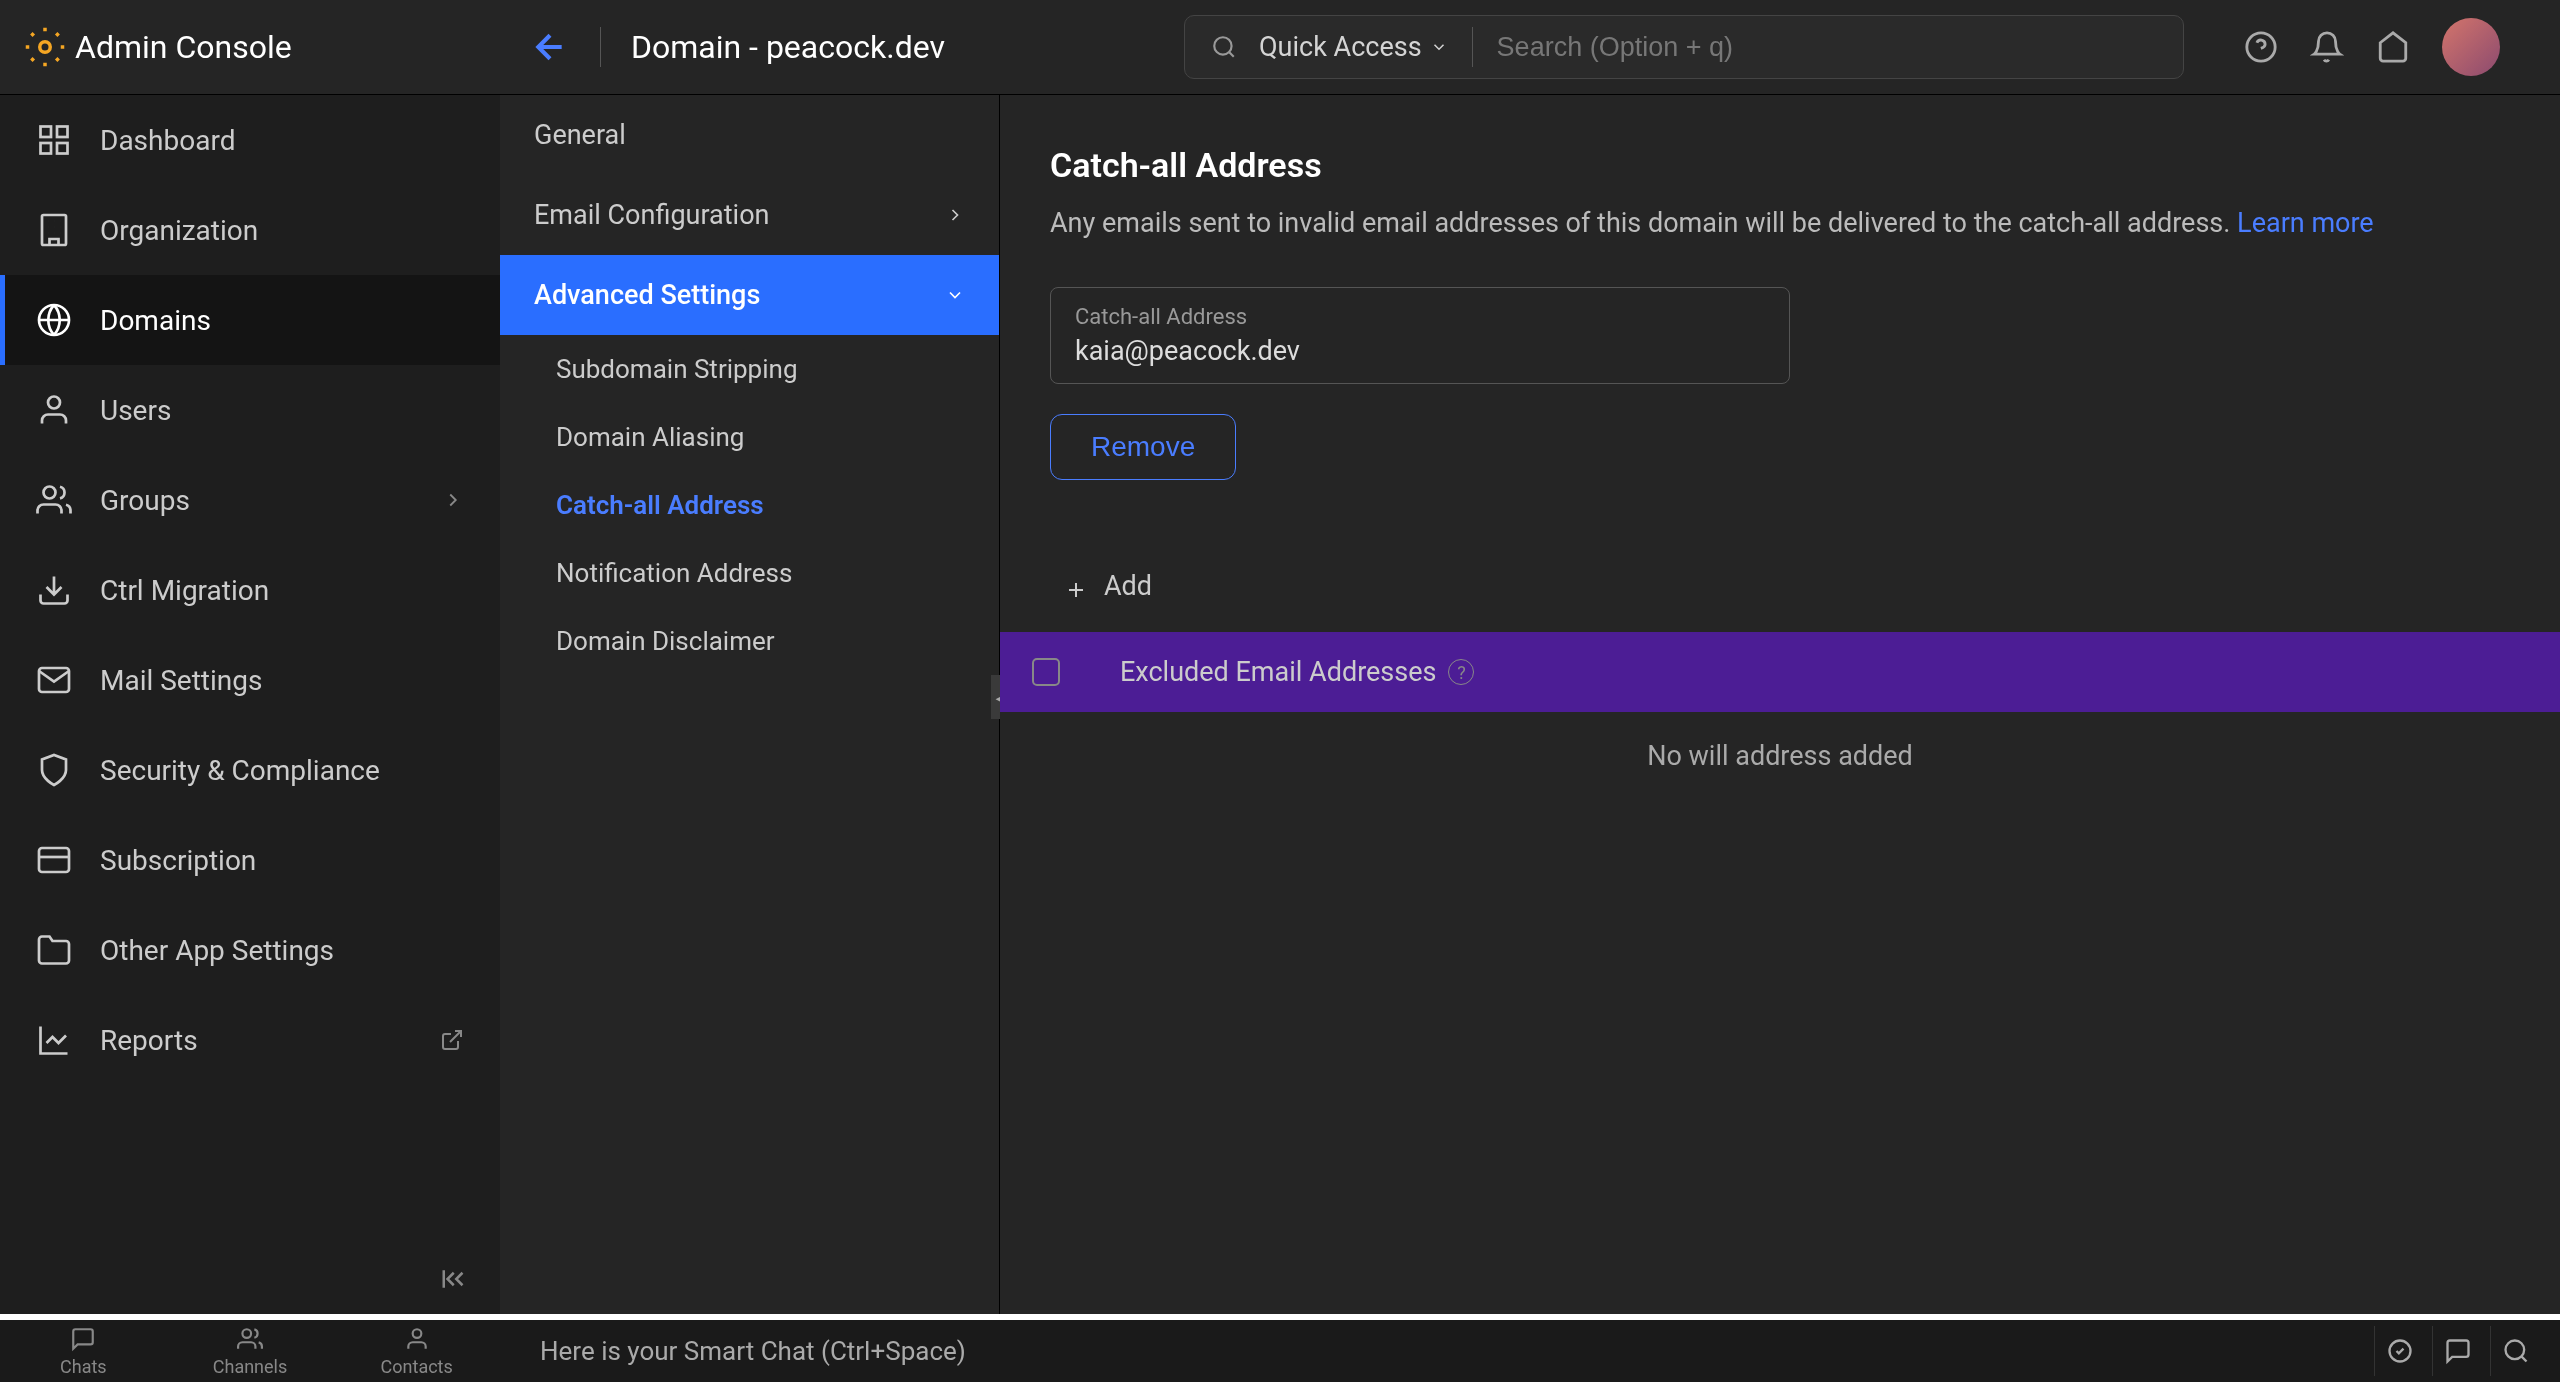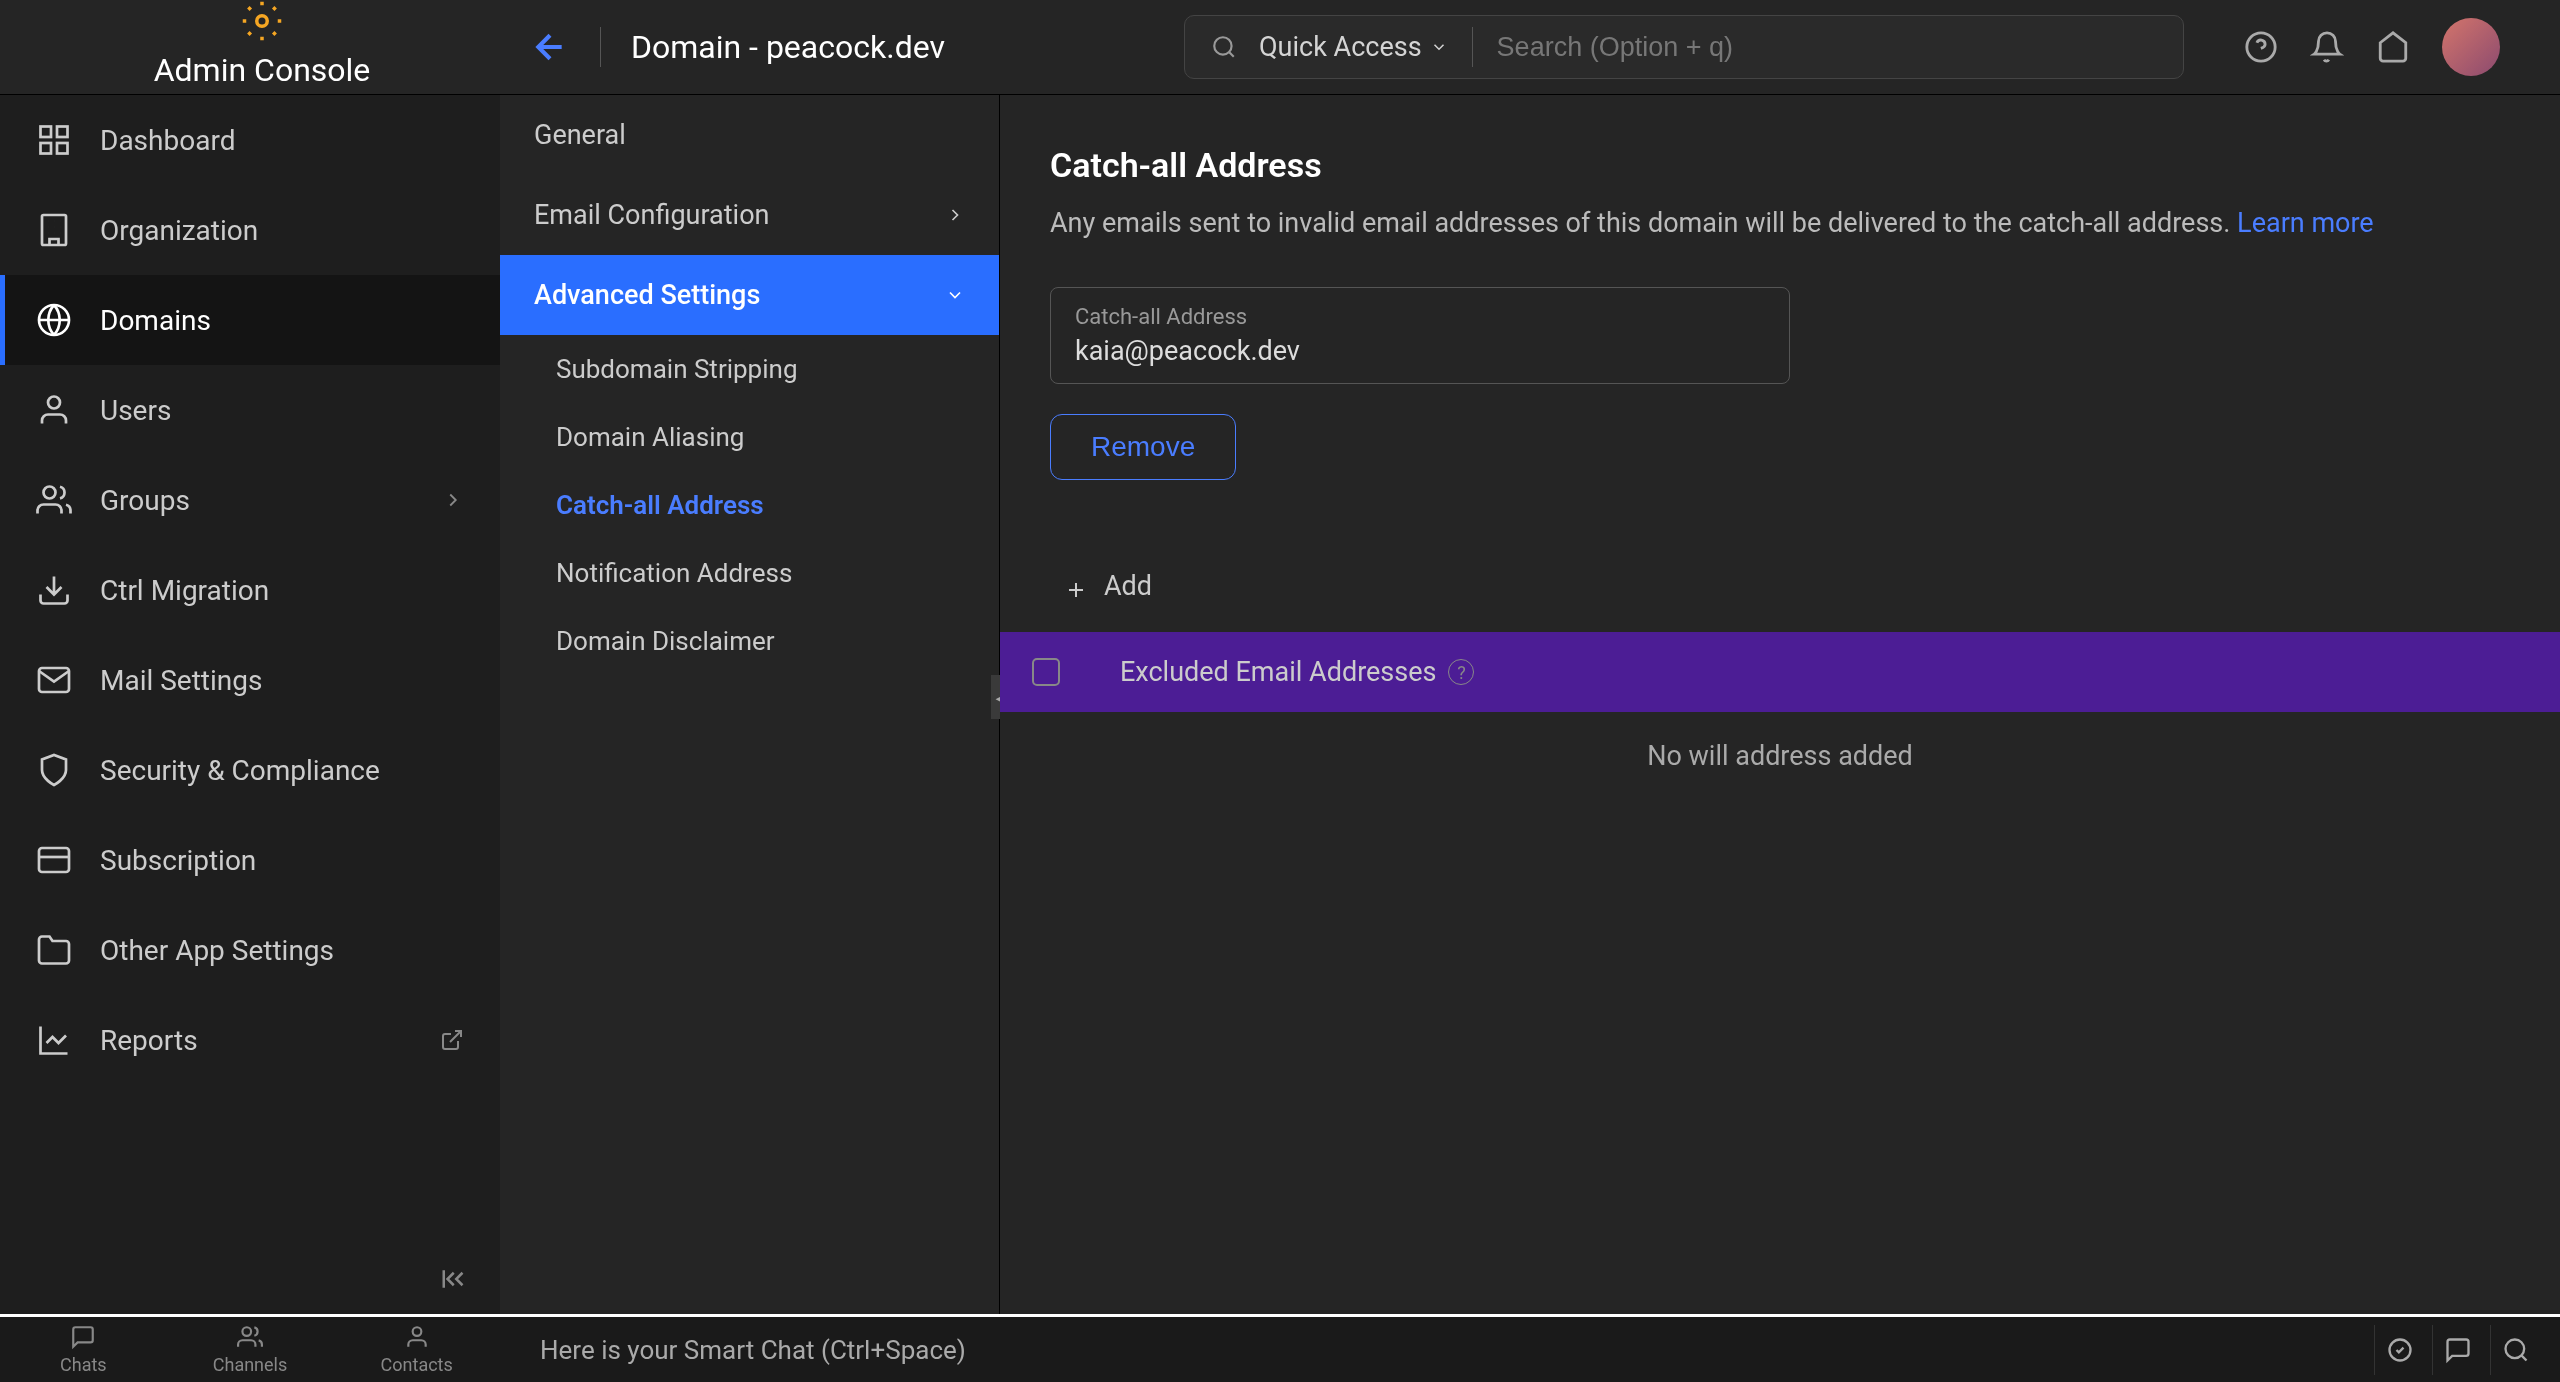--- a/index.html
+++ b/index.html
@@ -22,21 +22,20 @@
   background: #252525;
   border-bottom: 1px solid #000;
 }
 .brand {
   width: 500px;
   height: 100%;
   display: flex;
   align-items: center;
   padding-left: 24px;
   gap: 9px;
-  flex-direction: column;
 }
 .brand-logo { width: 42px; height: 42px; color: #f5a623; }
 .brand-text { font-size: 32px; color: #fff; font-weight: 400; }
 .header-main {
   flex: 1;
   display: flex;
   align-items: center;
   padding: 0 30px;
   gap: 30px;
 }
@@ -186,21 +185,21 @@
 }
 .checkbox { width: 28px; height: 28px; border: 2px solid #888; border-radius: 5px; cursor: pointer; }
 .excluded-title { font-size: 27px; color: #ccc; display: flex; align-items: center; gap: 12px; }
 .help-circle { width: 26px; height: 26px; border: 1.5px solid #888; border-radius: 50%; display: inline-flex; align-items: center; justify-content: center; font-size: 18px; color: #888; }
 .empty-text { text-align: center; font-size: 27px; color: #aaa; padding: 28px 0; }
 
 
 .bottom-bar {
   height: 68px;
   background: #1a1a1a;
-  border-top: 3px solid #ffffff;
+  border-top: 6px solid #ffffff;
   display: flex;
   align-items: center;
 }
 .bottom-tabs { display: flex; width: 500px; }
 .bottom-tab {
   flex: 1;
   display: flex;
   flex-direction: column;
   align-items: center;
   justify-content: center;

